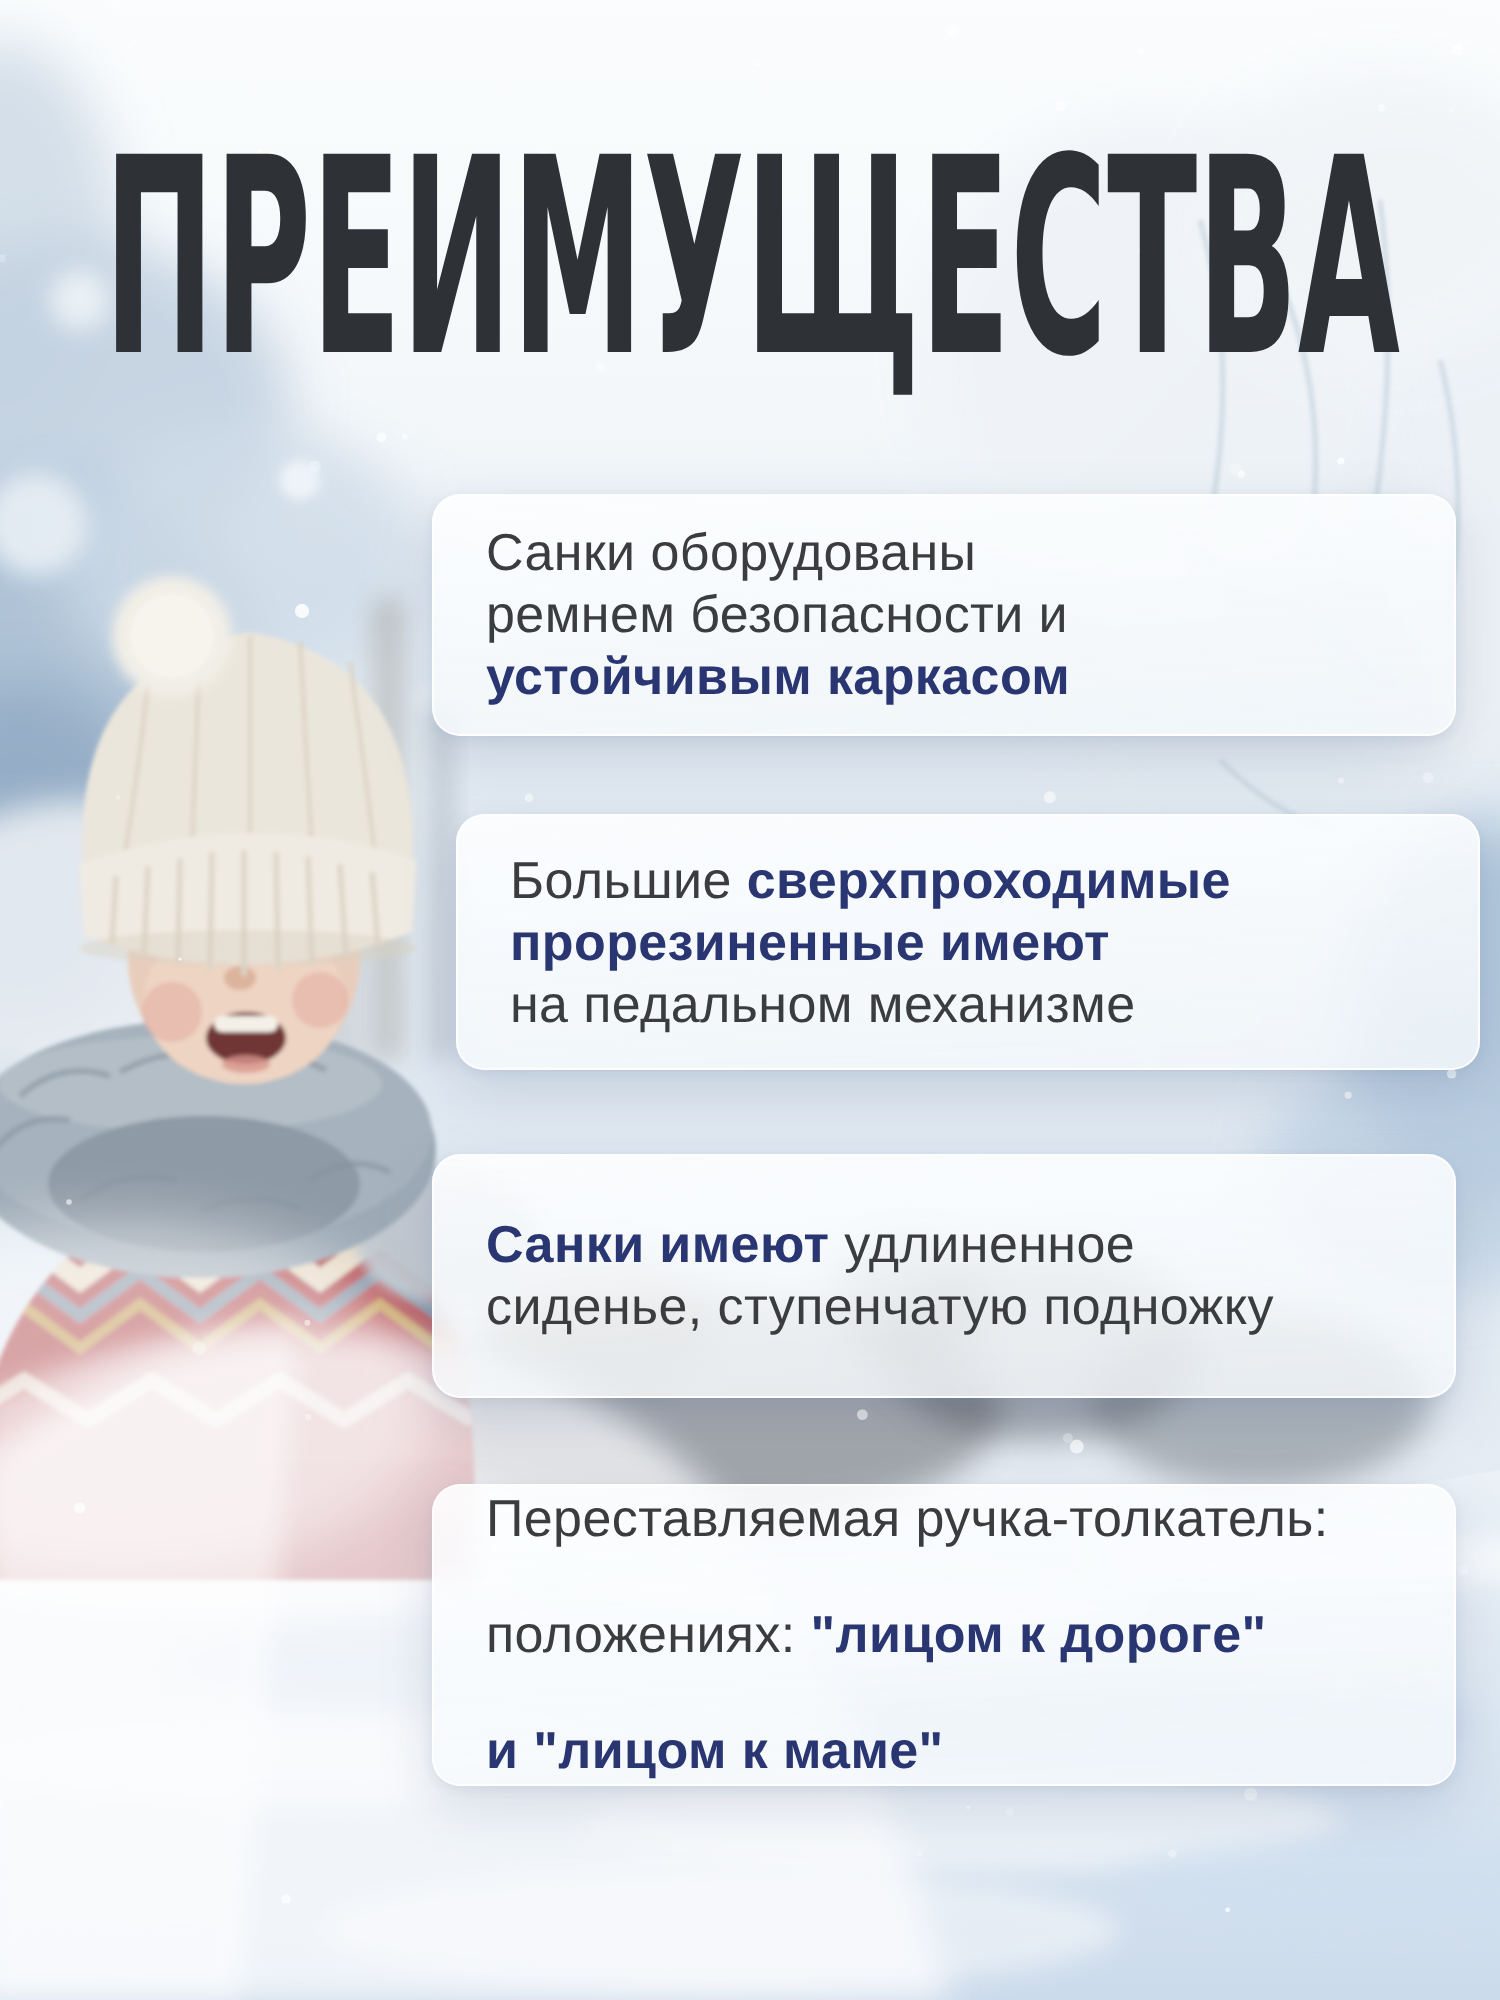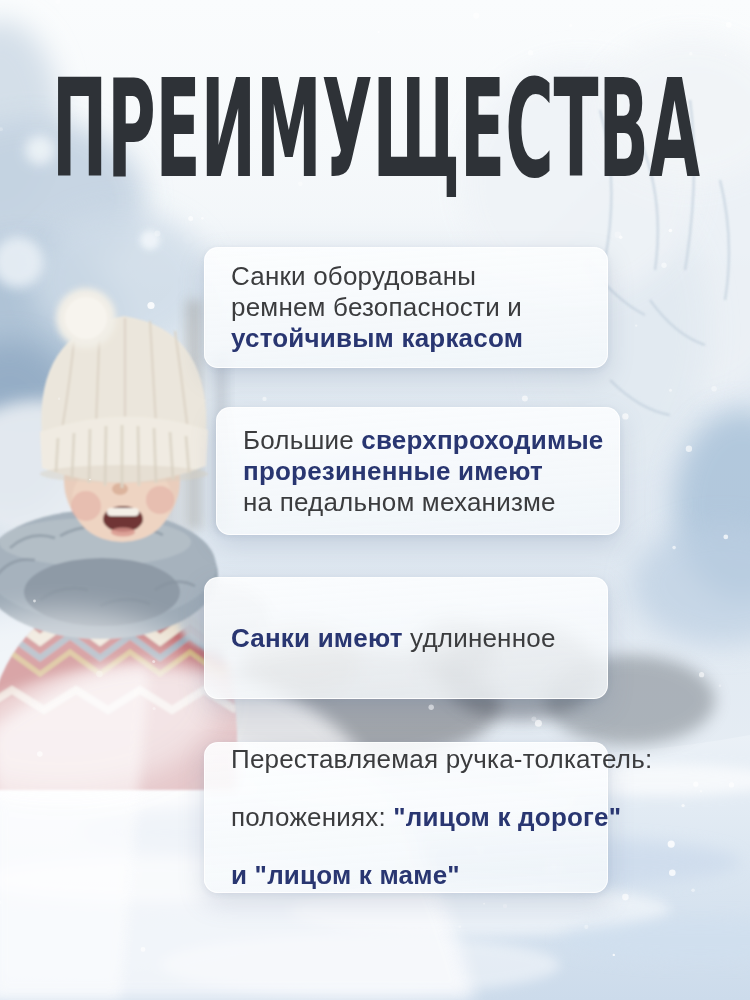--- a/index.html
+++ b/index.html
@@ -7,21 +7,21 @@
     position:relative;width:750px;height:1000px;overflow:hidden;
     font-family:"Liberation Sans",sans-serif;background:#e7edf4;
   }
   .bg{position:absolute;left:0;top:0;width:750px;height:1000px;display:block;}
   .title-svg{position:absolute;left:0;top:0;width:750px;height:260px;pointer-events:none;}
   .title-svg text{
     font-family:"DejaVu Sans","Liberation Sans",sans-serif;
     font-weight:bold;
   }
   .card{
-    position:absolute;left:204px;width:404px;box-sizing:border-box;
+    position:absolute;left:216px;width:512px;box-sizing:border-box;
     border-radius:14px;
     background:linear-gradient(176deg,rgba(253,254,255,.90) 0%,rgba(244,248,251,.82) 100%);
     -webkit-backdrop-filter:blur(5px);backdrop-filter:blur(5px);
     border:1px solid rgba(255,255,255,.85);
     box-shadow:0 10px 26px rgba(105,125,155,.22),0 2px 6px rgba(120,140,170,.14);
     display:flex;flex-direction:column;justify-content:center;
     padding:0 26px;
   }
   .card .line{
     font-size:26px;line-height:31px;color:var(--text-dark,#3b3c3e);
@@ -330,20 +330,21 @@
       <div class="line"><span>ремнем безопасности и</span></div>
       <div class="line"><span class="b">устойчивым каркасом</span></div>
     </div>
   <div id="card-1" class="card">
       <div class="line"><span>Большие </span><span class="b">сверхпроходимые</span></div>
       <div class="line"><span class="b">прорезиненные имеют</span></div>
       <div class="line"><span>на педальном механизме</span></div>
     </div>
   <div id="card-2" class="card">
       <div class="line"><span class="b">Санки имеют</span><span> удлиненное</span></div>
+      <div class="line"><span>сиденье, ступенчатую подножку</span></div>
     </div>
   <div id="card-3" class="card">
       <div class="line"><span>Переставляемая ручка-толкатель:</span></div>
       <div class="line"><span>положениях: </span><span class="b">"лицом к дороге"</span></div>
       <div class="line"><span class="b">и "лицом к маме"</span></div>
     </div>
 
 </div>
 
 </body></html>

